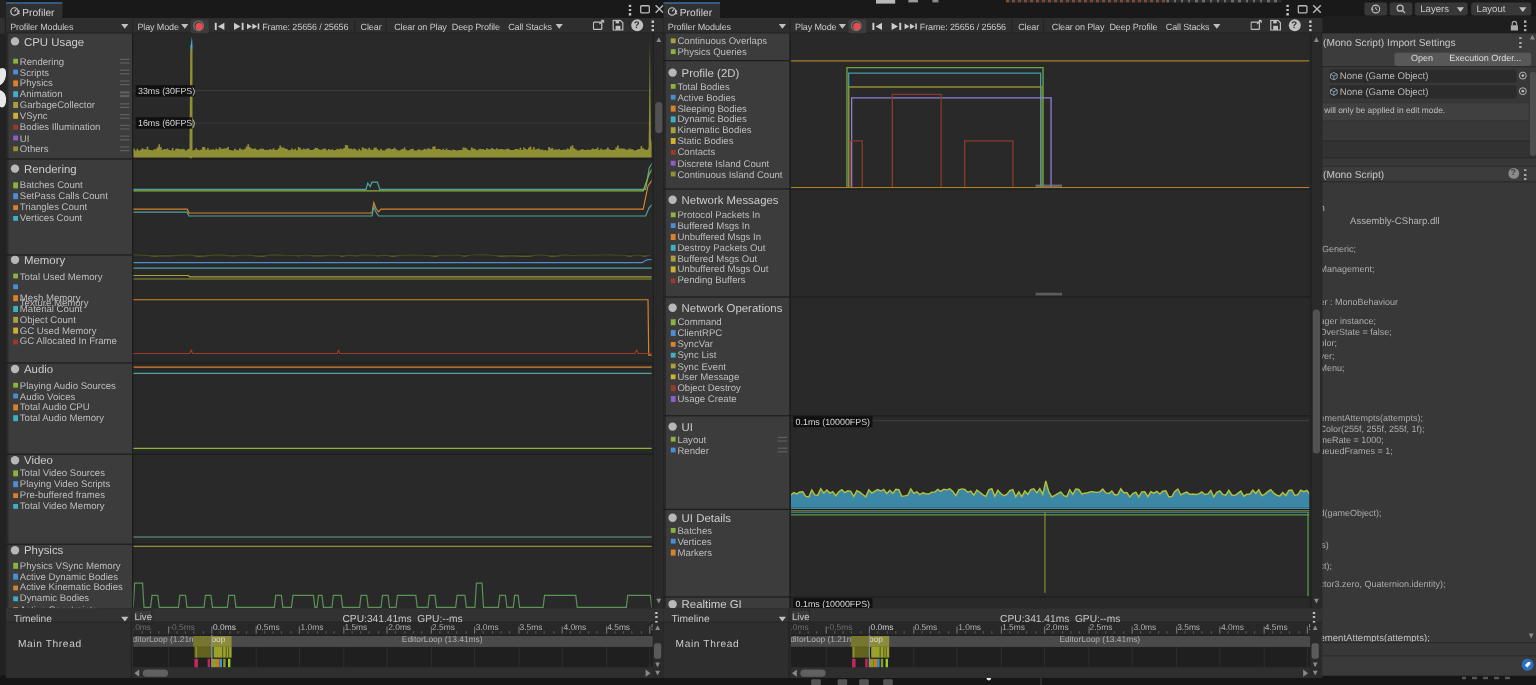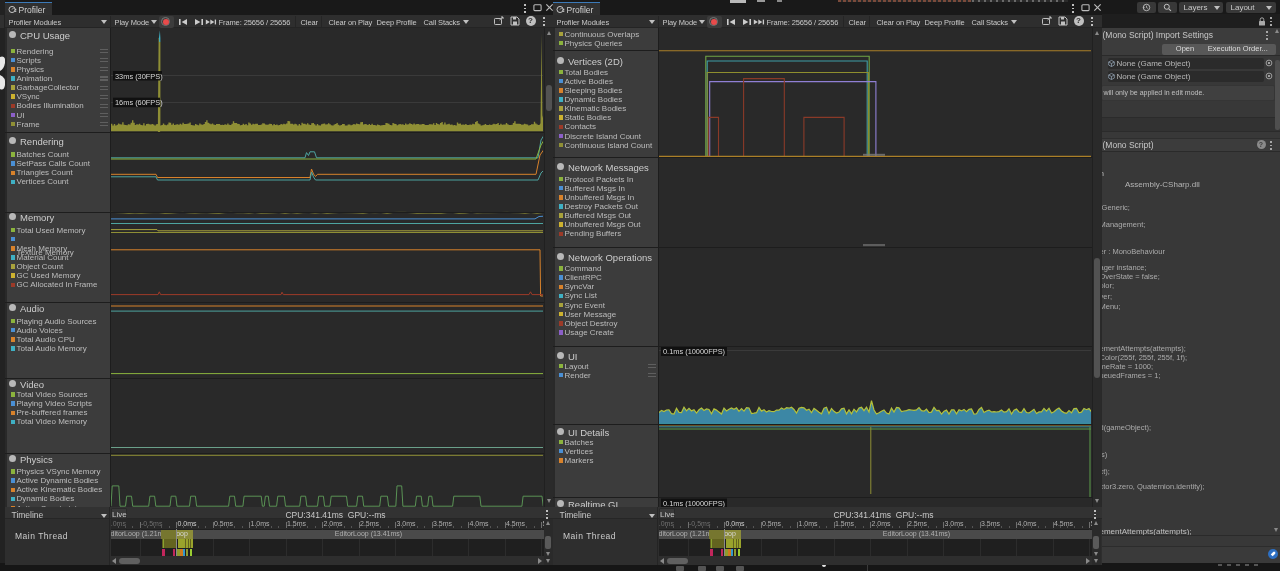--- a/index.html
+++ b/index.html
@@ -233,21 +233,21 @@
           <div class="hd" style="top:69.75000000000001px"></div>
           <div class="sq" style="top:75.60000000000002px;background:#9c3a28"></div>
           <div class="rw" style="top:73.40000000000002px">Bodies Illumination</div>
           <div class="hd" style="top:75.90000000000002px"></div>
           <div class="hd" style="top:78.90000000000002px"></div>
           <div class="sq" style="top:84.75000000000003px;background:#8b5fc8"></div>
           <div class="rw" style="top:82.55000000000003px">UI</div>
           <div class="hd" style="top:85.05000000000003px"></div>
           <div class="hd" style="top:88.05000000000003px"></div>
           <div class="sq" style="top:93.90000000000003px;background:#8f8f35"></div>
-          <div class="rw" style="top:91.70000000000003px">Frame</div>
+          <div class="rw" style="top:91.70000000000003px">Others</div>
           <div class="hd" style="top:94.20000000000003px"></div>
           <div class="hd" style="top:97.20000000000003px"></div>
           <div class="mic" style="top:109px"></div>
           <div class="mh" style="top:108px">Rendering</div>
           <div class="sq" style="top:124.2px;background:#8bb33d"></div>
           <div class="rw" style="top:122px">Batches Count</div>
           <div class="sq" style="top:133.35px;background:#4a8fd4"></div>
           <div class="rw" style="top:131.15px">SetPass Calls Count</div>
           <div class="sq" style="top:142.5px;background:#d8822b"></div>
           <div class="rw" style="top:140.3px">Triangles Count</div>
@@ -541,21 +541,21 @@
         <div style="position:absolute;left:521px;top:1px;width:10px;height:10px;text-align:center;font-size:8px;font-weight:bold;color:#2e2e2e;line-height:10px">?</div>
         <div class="dots3" style="left:538px;top:2px"></div>
       </div>
       <div class="wbody">
         <div class="wside">
           <div class="sq" style="top:3.7px;background:#a8a23c"></div>
           <div class="rw" style="top:1.5px">Continuous Overlaps</div>
           <div class="sq" style="top:12.849999999999998px;background:#8bb33d"></div>
           <div class="rw" style="top:10.649999999999999px">Physics Queries</div>
           <div class="mic" style="top:28.5px"></div>
-          <div class="mh" style="top:27.5px">Vertices (2D)</div>
+          <div class="mh" style="top:27.5px">Profile (2D)</div>
           <div class="sq" style="top:41.7px;background:#8bb33d"></div>
           <div class="rw" style="top:39.5px">Total Bodies</div>
           <div class="sq" style="top:50.85000000000001px;background:#4a8fd4"></div>
           <div class="rw" style="top:48.650000000000006px">Active Bodies</div>
           <div class="sq" style="top:60.000000000000014px;background:#d8822b"></div>
           <div class="rw" style="top:57.80000000000001px">Sleeping Bodies</div>
           <div class="sq" style="top:69.15000000000002px;background:#3fb0c4"></div>
           <div class="rw" style="top:66.95000000000002px">Dynamic Bodies</div>
           <div class="sq" style="top:78.30000000000003px;background:#a8a23c"></div>
           <div class="rw" style="top:76.10000000000002px">Kinematic Bodies</div>

